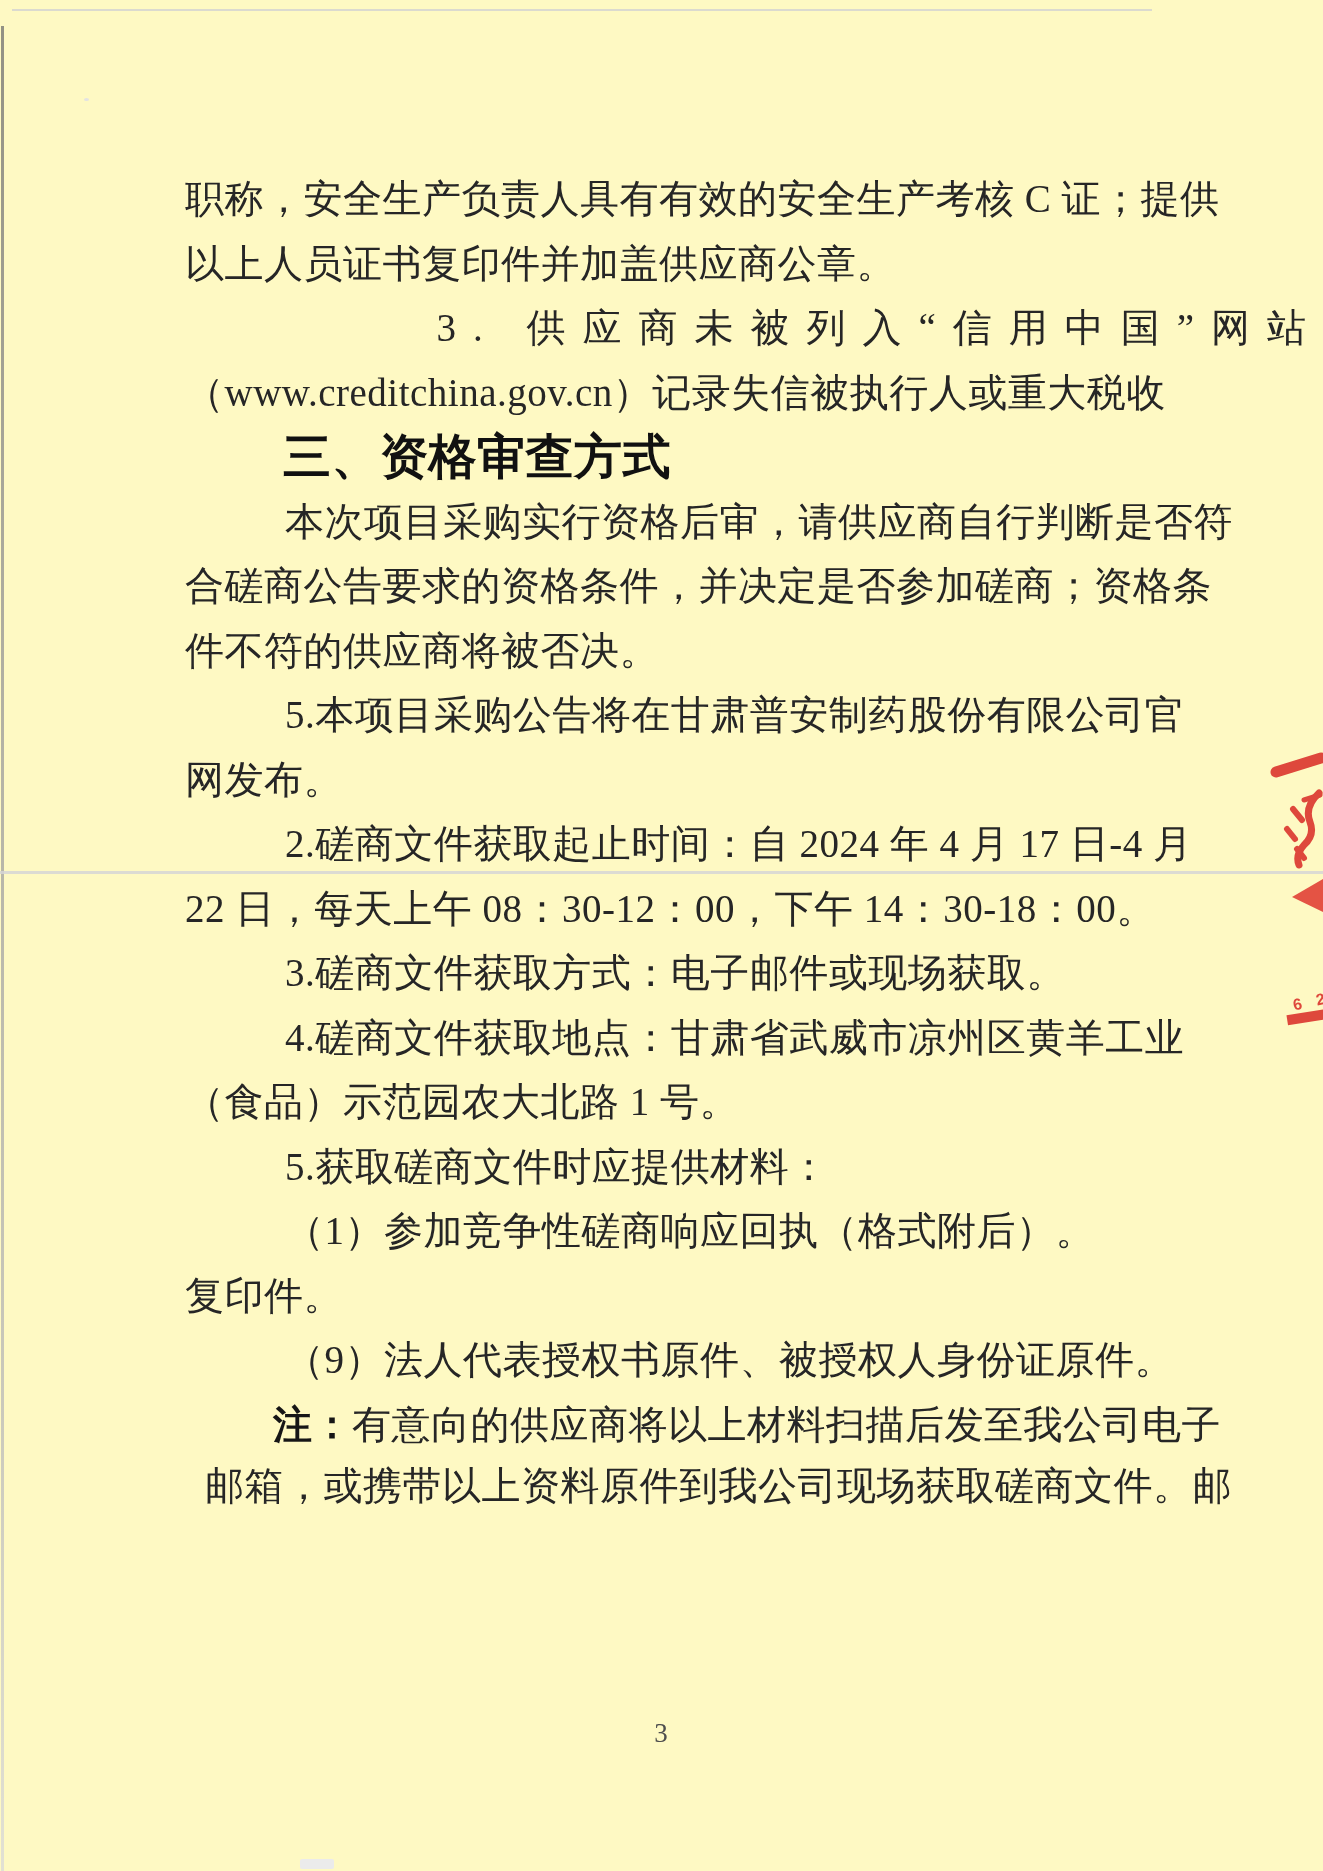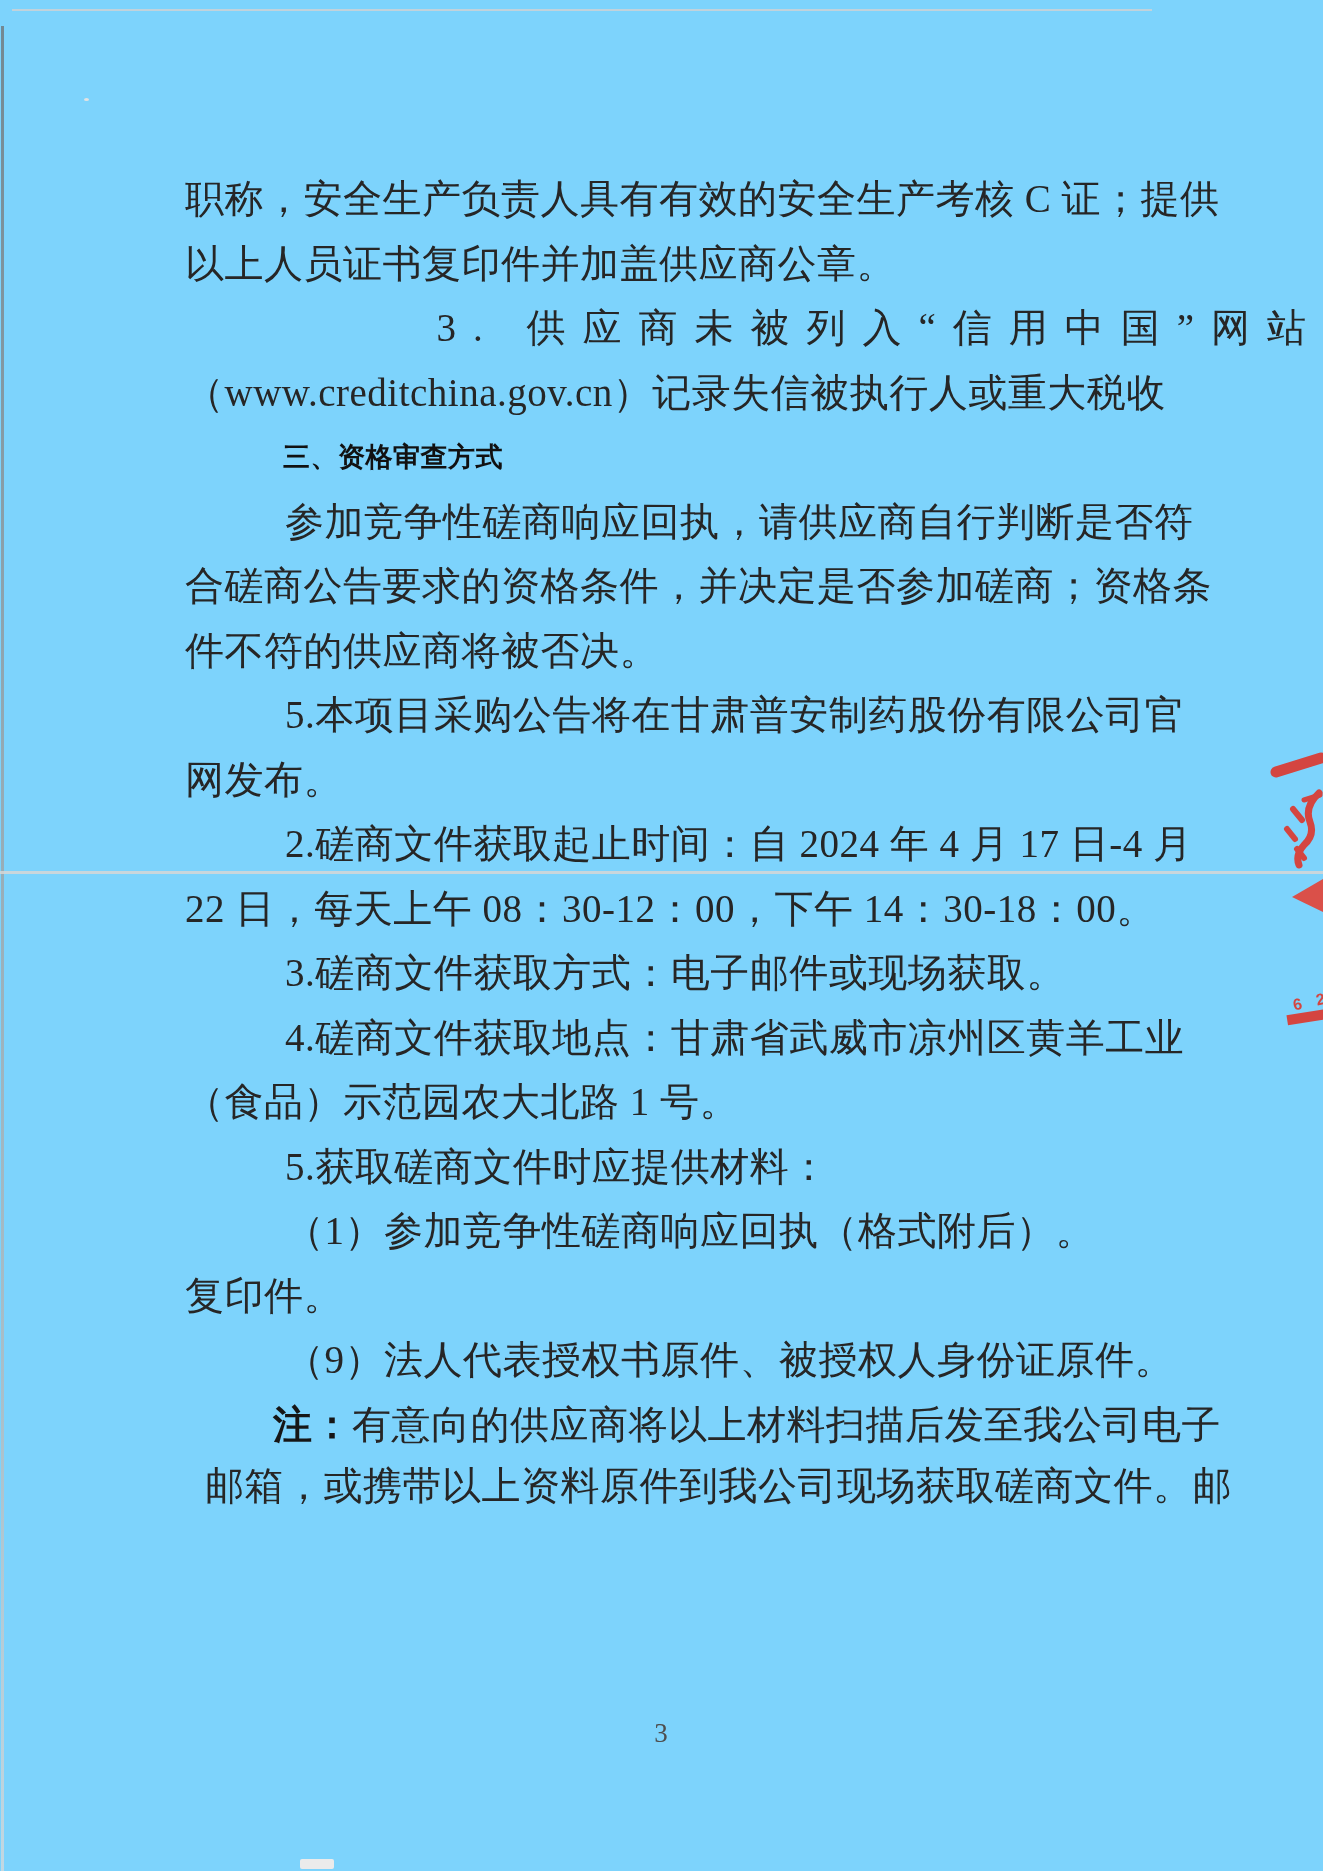--- a/index.html
+++ b/index.html
@@ -1,19 +1,19 @@
 <!DOCTYPE html>
 <html><head>
 <meta charset="utf-8">
 <style>
   html,body{margin:0;padding:0;background:#ffffff;}
   .page{
     position:relative;
     width:1323px;height:1871px;
-    background:#7dd3fc;
+    background:#fef9c3;
     overflow:hidden;
     font-family:"Liberation Serif","DejaVu Serif",serif;
     color:#262626;
   }
   
   .top-edge-line{position:absolute;left:12px;top:9px;width:1140px;height:2px;background:#d2d2d2;opacity:.8;}
   .left-edge-shadow{position:absolute;left:1px;top:26px;bottom:0;width:3px;
     background:linear-gradient(#6f6f6f,#9c9c9c 40%,#b9b9b9 75%,#d9d9d9);opacity:.75;}
   .scan-seam{position:absolute;left:0;top:871px;width:100%;height:3px;background:#d6d6d6;opacity:.85;}
   .bottom-blob{position:absolute;left:300px;top:1859px;width:34px;height:10px;background:#ebebeb;border-radius:2px;}
@@ -27,21 +27,21 @@
     white-space:nowrap;
   }
   .line{height:64.5px;padding-left:185px;}
   .ind{padding-left:285px;}
   .note{padding-left:273px;}
   .cont-last{padding-left:205px;font-family:Liberation Mono, monospace;}
   .stretch{letter-spacing:17px;text-align:right;}
   .heading{
     padding-left:283px;
     font-family:"Liberation Sans","DejaVu Sans",sans-serif;
-    font-weight:700;color:#111;font-size:27px;
+    font-weight:700;color:#111;font-size:48px;
   }
   .note-label{font-weight:700;font-family:"Liberation Sans","DejaVu Sans",sans-serif;color:#161616;}
 
   .page-number{
     position:absolute;left:0;top:1718px;width:100%;
     text-align:center;font-size:27px;color:#4e4e4e;letter-spacing:1px;
   }
 
   .stamp{position:absolute;left:1263px;top:748px;width:60px;height:290px;opacity:.92;}
 </style>
@@ -55,21 +55,21 @@
   <div class="scan-seam"></div>
   <div class="speck"></div>
   <div class="bottom-blob"></div>
 
   <div class="text-block">
     <div class="line">职称，安全生产负责人具有有效的安全生产考核 C 证；提供</div>
     <div class="line">以上人员证书复印件并加盖供应商公章。</div>
     <div class="line ind stretch">3. 供应商未被列入“信用中国”网站</div>
     <div class="line">（www.creditchina.gov.cn）记录失信被执行人或重大税收</div>
     <div class="line heading">三、资格审查方式</div>
-    <div class="line ind">参加竞争性磋商响应回执，请供应商自行判断是否符</div>
+    <div class="line ind">本次项目采购实行资格后审，请供应商自行判断是否符</div>
     <div class="line">合磋商公告要求的资格条件，并决定是否参加磋商；资格条</div>
     <div class="line">件不符的供应商将被否决。</div>
     <div class="line ind">5.本项目采购公告将在甘肃普安制药股份有限公司官</div>
     <div class="line">网发布。</div>
     <div class="line ind">2.磋商文件获取起止时间：自 2024 年 4 月 17 日-4 月</div>
     <div class="line">22 日，每天上午 08：30-12：00，下午 14：30-18：00。</div>
     <div class="line ind">3.磋商文件获取方式：电子邮件或现场获取。</div>
     <div class="line ind">4.磋商文件获取地点：甘肃省武威市凉州区黄羊工业</div>
     <div class="line">（食品）示范园农大北路 1 号。</div>
     <div class="line ind">5.获取磋商文件时应提供材料：</div>

